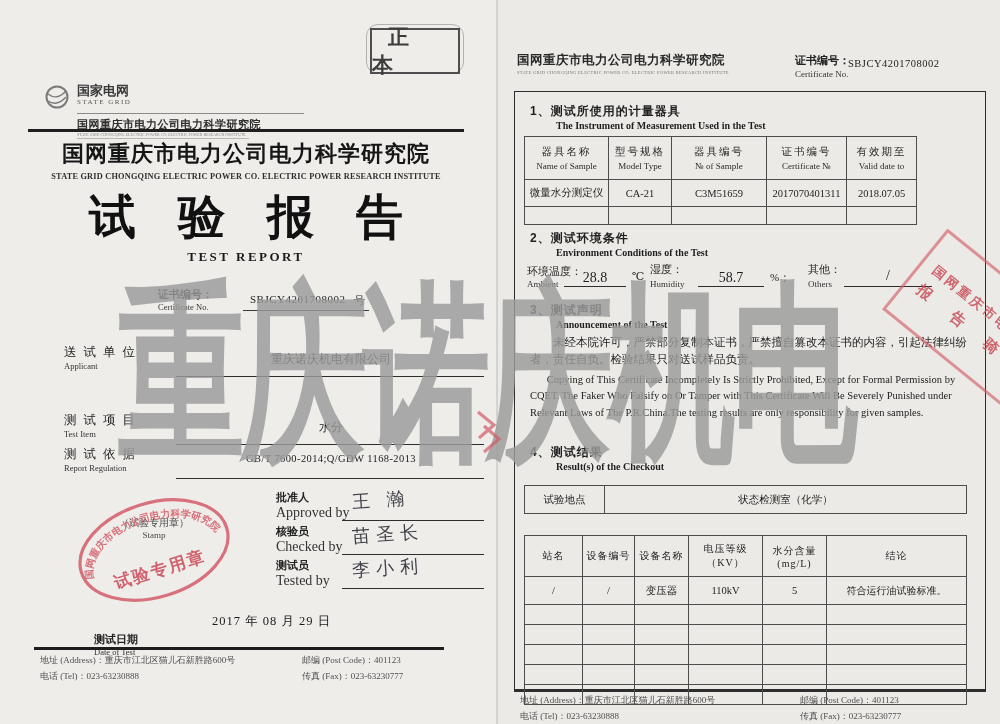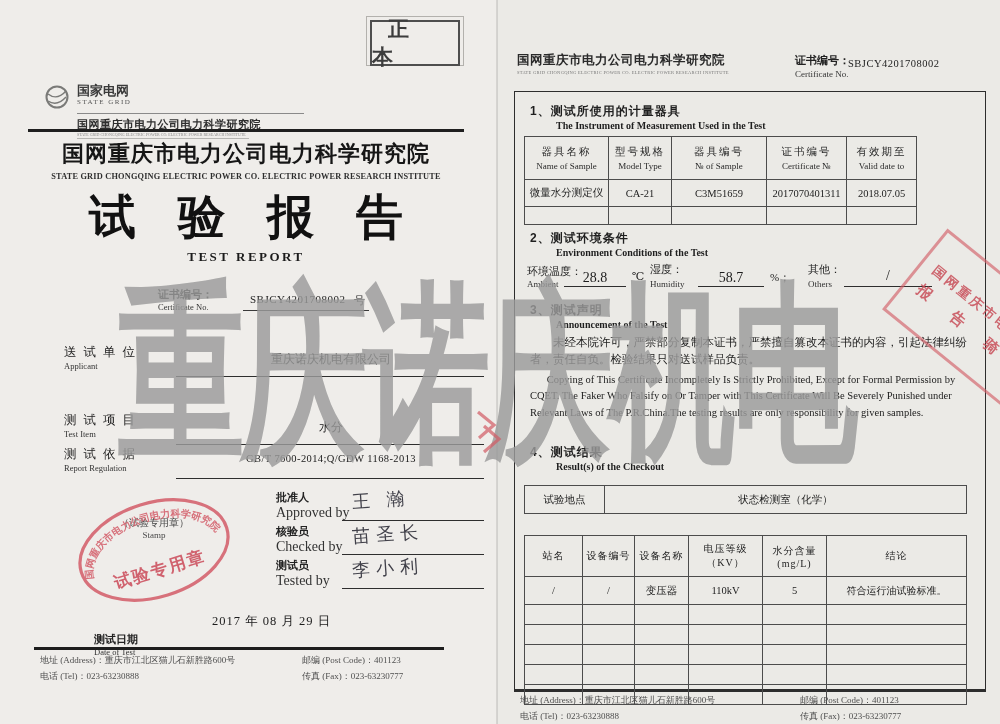--- a/index.html
+++ b/index.html
@@ -89,21 +89,21 @@
   .ss2{font-size:15px;letter-spacing:12px;font-weight:700;white-space:nowrap;}
 </style>
 </head>
 <body>
 
 <div class="scan">
   <div class="page page-left"></div>
   <div class="page page-right"></div>
   <div class="divider"></div>
 
-  <div class="abs copy-outer" style="left:366px;top:16px;width:90px;height:42px;">
+  <div class="abs copy-outer" style="left:366px;top:24px;width:90px;height:42px;border-radius:12px;">
     <div class="copy-inner">正本</div>
   </div>
 
   <div class="abs" style="left:44px;top:84px;">
     <div class="lh-top">
       <svg width="26" height="26" viewBox="0 0 26 26">
         <circle cx="13" cy="13" r="10.5" fill="none" stroke="#7a7a78" stroke-width="2"></circle>
         <path d="M4 10 Q13 17 22 7 M4 17 Q13 23 22 13" fill="none" stroke="#7a7a78" stroke-width="1.4"></path>
       </svg>
       <div>

